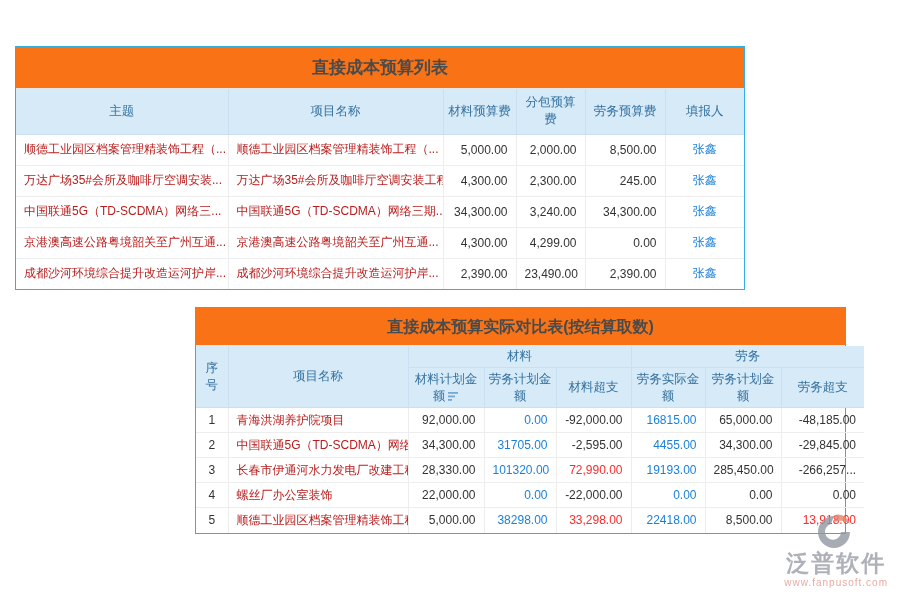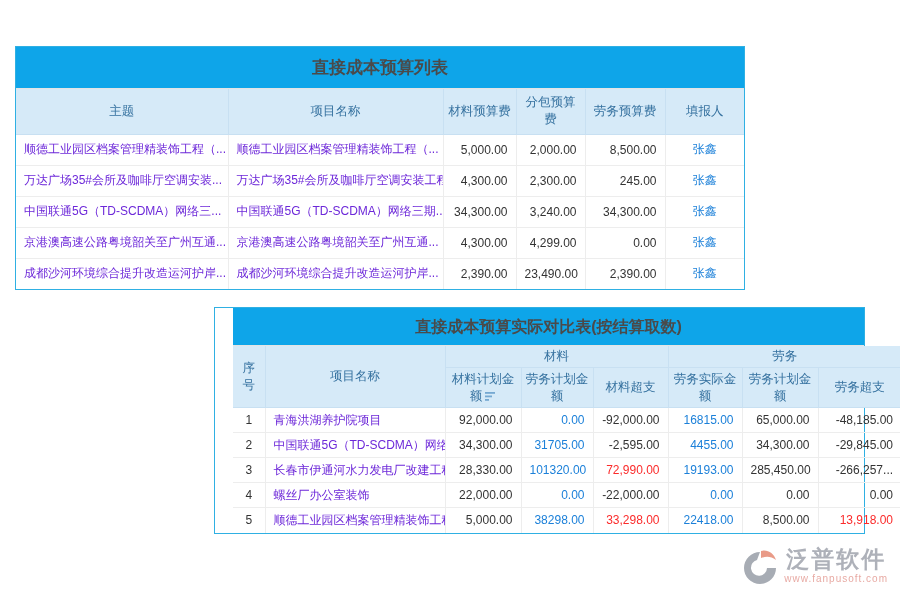--- a/index.html
+++ b/index.html
@@ -1,40 +1,40 @@
 <!DOCTYPE html>
 <html><head>
 <meta charset="utf-8">
 <style>
   * { margin:0; padding:0; box-sizing:border-box; }
   html,body { width:900px; height:600px; background:#ffffff; font-family:"Liberation Sans","DejaVu Sans",sans-serif; overflow:hidden; }
   .card { position:absolute; border:1px solid #2fb0e3; background:#fff; }
   .card1 { left:15px; top:46px; width:730px; }
-  .card2 { left:214px; top:307px; width:651px;padding-left:18px; }
-  .card-title { text-align:center; font-weight:bold; color:#4a4a4a; background:#0ea5e9; border-bottom:1px solid #e4e4e4; }
+  .card2 { left:195px; top:307px; width:651px; }
+  .card-title { text-align:center; font-weight:bold; color:#4a4a4a; background:#f97316; border-bottom:1px solid #e4e4e4; }
   .card1 .card-title { height:42px; line-height:42px; font-size:17px; }
   .card2 .card-title { height:38px; line-height:38px; font-size:16px; }
   table { border-collapse:collapse; table-layout:fixed; width:100%; }
   th { background:#d6eaf8; color:#35719f; font-weight:normal; font-size:12.5px; text-align:center; border-right:1px solid #c8e0f2; border-bottom:1px solid #c8e0f2; vertical-align:middle; padding:2px 4px; }
   th:last-child { border-right:none; }
   td { font-size:12px; color:#333; border-right:1px solid #ededed; border-top:1px solid #ededed; vertical-align:middle; white-space:nowrap; overflow:hidden; padding:0 8px; }
   td:last-child { border-right:none; }
   tbody tr:first-child td { border-top:none; }
   .card1 thead th { height:45px; }
   .card1 tbody td { height:31px; }
   .card2 .group-row th { height:21px; }
   .card2 .sub-row th { height:40px; }
   .card2 tbody td { height:25px; }
-  .t-link { color:#6d28d9; text-align:left; }
+  .t-link { color:#b91c1c; text-align:left; }
   .t-num { text-align:right; color:#333; }
   .t-center { text-align:center; }
   .c-blue { color:#1c80d9;margin-left:20px; }
   .c-red { color:#fb2b2b;margin-left:12px; }
   .sort-icon { display:inline-block; margin-left:3px; vertical-align:-1px; }
-  .watermark { position:absolute; right:12px; bottom:12px; display:flex; opacity:0.8; }
+  .watermark { position:absolute; right:12px; bottom:12px; display:flex; align-items:center; opacity:0.8;flex-direction:column; }
   .wm-icon { width:40px; height:40px; margin-right:4px; }
   .wm-text { display:flex; flex-direction:column; align-items:center; line-height:1; }
   .wm-brand { font-size:23px; font-weight:600; color:#9a9ea8; letter-spacing:2px; }
   .wm-url { font-size:10px; color:#e2948c; letter-spacing:1px; margin-top:3px; }
 </style>
 </head>
 <body>
 
 <div class="card card1">
   <div class="card-title">直接成本预算列表</div>

